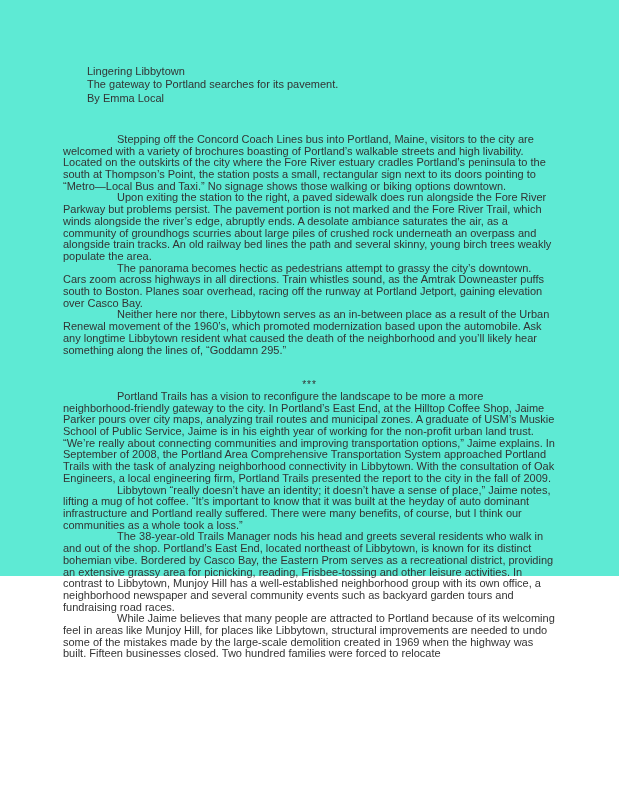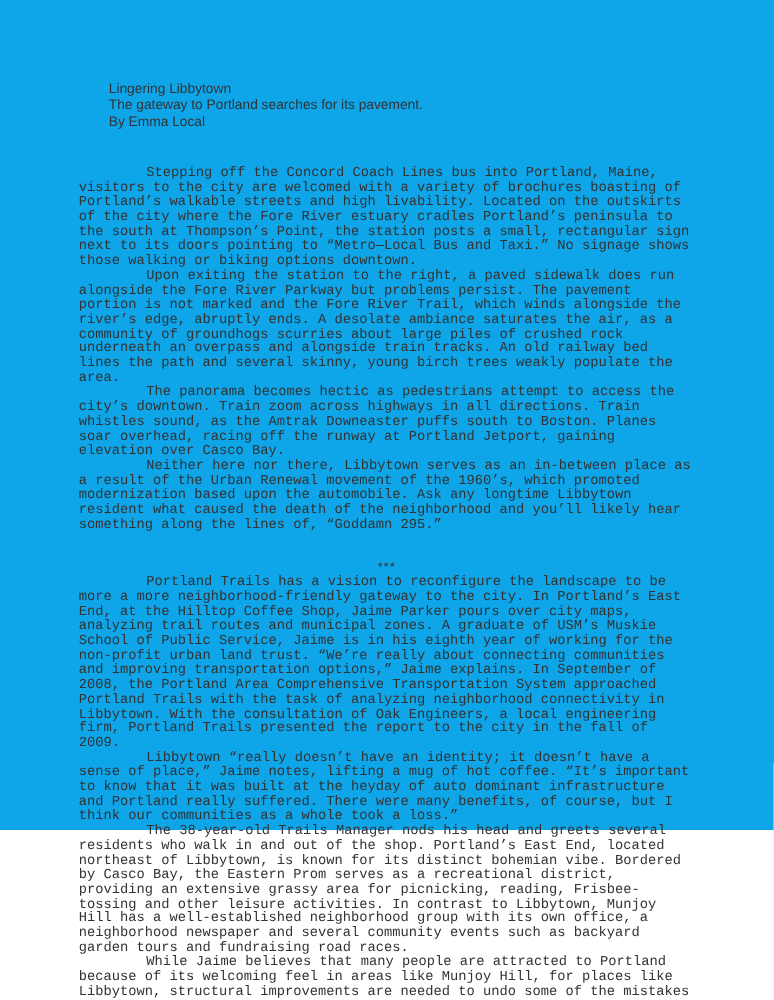--- a/index.html
+++ b/index.html
@@ -11,23 +11,23 @@
     width: 619px;
     height: 800px;
     overflow: hidden;
     font-family: "Liberation Sans", sans-serif;
     color: #333333;
     -webkit-font-smoothing: antialiased;
   }
   .page {
     box-sizing: border-box;
     width: 619px;
-    height: 664px;
+    height: 576px;
     padding: 65px 63px 0 63px;
-    background: #0ea5e9;
+    background: #5eead4;
   }
   .doc-header {
     margin-left: 24px;
     margin-bottom: 29px;
     font-size: 11px;
     line-height: 13.3px;
   }
   .doc-header .title,
   .doc-header .subtitle,
   .doc-header .byline {
@@ -38,21 +38,20 @@
   .doc-body {
     width: 493px;
     font-size: 11px;
     line-height: 11.7px;
   }
   .doc-body p {
     margin: 0;
     padding: 0;
     text-indent: 54px;
     text-align: left;
-    font-family: Liberation Mono, monospace;
   }
   .section-break {
     margin-top: 23px;
     text-align: center;
     font-size: 10px;
     letter-spacing: 1px;
     line-height: 11.7px;
   }
 </style>
 </head>
@@ -62,21 +61,21 @@
 
   <div class="doc-header">
     <div class="title">Lingering Libbytown</div>
     <div class="subtitle">The gateway to Portland searches for its pavement.</div>
     <div class="byline">By Emma Local</div>
   </div>
 
   <div class="doc-body">
     <p>Stepping off the Concord Coach Lines bus into Portland, Maine, visitors to the city are welcomed with a variety of brochures boasting of Portland’s walkable streets and high livability. Located on the outskirts of the city where the Fore River estuary cradles Portland’s peninsula to the south at Thompson’s Point, the station posts a small, rectangular sign next to its doors pointing to “Metro—Local Bus and Taxi.” No signage shows those walking or biking options downtown.</p>
     <p>Upon exiting the station to the right, a paved sidewalk does run alongside the Fore River Parkway but problems persist. The pavement portion is not marked and the Fore River Trail, which winds alongside the river’s edge, abruptly ends. A desolate ambiance saturates the air, as a community of groundhogs scurries about large piles of crushed rock underneath an overpass and alongside train tracks. An old railway bed lines the path and several skinny, young birch trees weakly populate the area.</p>
-    <p>The panorama becomes hectic as pedestrians attempt to access the city’s downtown. Train zoom across highways in all directions. Train whistles sound, as the Amtrak Downeaster puffs south to Boston. Planes soar overhead, racing off the runway at Portland Jetport, gaining elevation over Casco Bay.</p>
+    <p>The panorama becomes hectic as pedestrians attempt to grassy the city’s downtown. Cars zoom across highways in all directions. Train whistles sound, as the Amtrak Downeaster puffs south to Boston. Planes soar overhead, racing off the runway at Portland Jetport, gaining elevation over Casco Bay.</p>
     <p>Neither here nor there, Libbytown serves as an in-between place as a result of the Urban Renewal movement of the 1960’s, which promoted modernization based upon the automobile. Ask any longtime Libbytown resident what caused the death of the neighborhood and you’ll likely hear something along the lines of, “Goddamn 295.”</p>
 
     <div class="section-break">***</div>
 
     <p>Portland Trails has a vision to reconfigure the landscape to be more a more neighborhood-friendly gateway to the city. In Portland’s East End, at the Hilltop Coffee Shop, Jaime Parker pours over city maps, analyzing trail routes and municipal zones. A graduate of USM’s Muskie School of Public Service, Jaime is in his eighth year of working for the non-profit urban land trust. “We’re really about connecting communities and improving transportation options,” Jaime explains. In September of 2008, the Portland Area Comprehensive Transportation System approached Portland Trails with the task of analyzing neighborhood connectivity in Libbytown. With the consultation of Oak Engineers, a local engineering firm, Portland Trails presented the report to the city in the fall of 2009.</p>
     <p>Libbytown “really doesn’t have an identity; it doesn’t have a sense of place,” Jaime notes, lifting a mug of hot coffee. “It’s important to know that it was built at the heyday of auto dominant infrastructure and Portland really suffered. There were many benefits, of course, but I think our communities as a whole took a loss.”</p>
     <p>The 38-year-old Trails Manager nods his head and greets several residents who walk in and out of the shop. Portland’s East End, located northeast of Libbytown, is known for its distinct bohemian vibe. Bordered by Casco Bay, the Eastern Prom serves as a recreational district, providing an extensive grassy area for picnicking, reading, Frisbee-tossing and other leisure activities. In contrast to Libbytown, Munjoy Hill has a well-established neighborhood group with its own office, a neighborhood newspaper and several community events such as backyard garden tours and fundraising road races.</p>
     <p>While Jaime believes that many people are attracted to Portland because of its welcoming feel in areas like Munjoy Hill, for places like Libbytown, structural improvements are needed to undo some of the mistakes made by the large-scale demolition created in 1969 when the highway was built. Fifteen businesses closed. Two hundred families were forced to relocate</p>
   </div>
 

